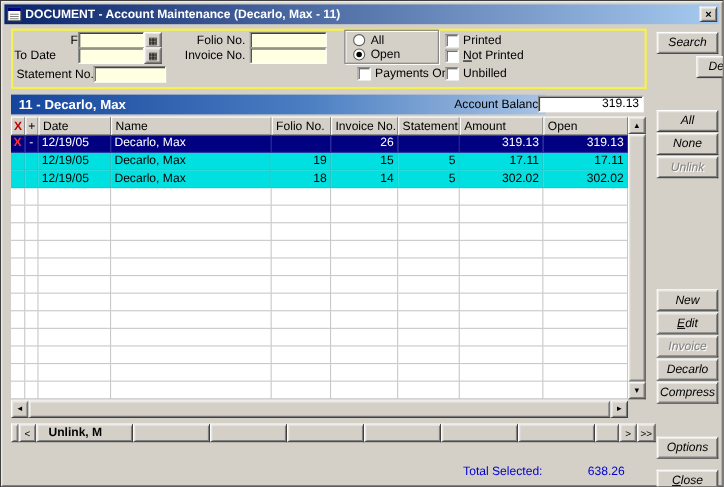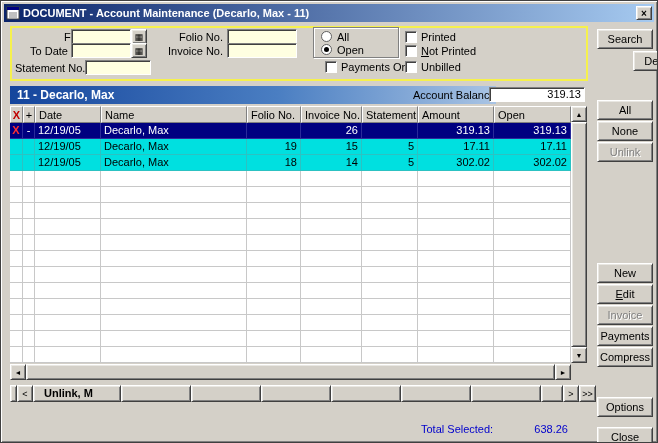--- a/index.html
+++ b/index.html
@@ -119,21 +119,21 @@
 
   
   .status-label { position:absolute; left:420px; top:422px; width:100px; color:#0000cc; }
   .status-value { position:absolute; left:523px; top:422px; width:44px; text-align:right; color:#0000cc; }
 
   
   .side-btn {
     position:absolute; left:596px; width:56px; height:20px;
     font-family:"Liberation Sans", sans-serif; font-size:11px; cursor:default;
   }
-  .side-btn .lbl-b { display:block; line-height:16px; }
+  .side-btn .lbl-b { display:block; line-height:16px;font-style:italic; }
   .side-btn.disabled { color:#808080; text-shadow:1px 1px 0 #ffffff; }
   .u::first-letter { text-decoration:underline; }
 </style>
 </head>
 <body>
 
 <div class="window">
 
   <div class="titlebar">
     <span class="app-icon">
@@ -148,21 +148,21 @@
     <span class="title-text">DOCUMENT - Account Maintenance (Decarlo, Max - 11)</span>
     <button class="btn3d close-btn">×</button>
   </div>
 
   <div class="filter-panel"></div>
 
   <span class="lbl" style="left:12px;top:30px;width:55px;text-align:right;margin-left:48px;">From Date</span>
   <input class="field" style="left: 70px; top: 28px; width: 60px;" value="">
   <button class="btn3d cal-btn" style="left:130px;top:28px;">▦</button>
 
-  <span class="lbl" style="left:12px;top:44px;width:55px;text-align:right;">To Date</span>
+  <span class="lbl" style="left:12px;top:44px;width:55px;text-align:left;">To Date</span>
   <input class="field" style="left: 70px; top: 42px; width: 60px;" value="">
   <button class="btn3d cal-btn" style="left:130px;top:42px;">▦</button>
 
   <span class="lbl" style="left:14px;top:61px;">Statement No.</span>
   <input class="field" style="left: 84px; top: 59px; width: 66px;" value="">
 
   <span class="lbl" style="left:150px;top:30px;width:72px;text-align:right;">Folio No.</span>
   <input class="field" style="left: 226px; top: 28px; width: 70px;" value="">
 
   <span class="lbl" style="left:150px;top:44px;width:72px;text-align:right;">Invoice No.</span>
@@ -437,21 +437,21 @@
   <button class="btn3d side-btn" style="top:262px;">
       <span class="lbl-b">New</span>
     </button>
   <button class="btn3d side-btn" style="top:283px;">
       <span class="lbl-b u">Edit</span>
     </button>
   <button class="btn3d side-btn disabled" style="top:304px;">
       <span class="lbl-b">Invoice</span>
     </button>
   <button class="btn3d side-btn" style="top:325px;">
-      <span class="lbl-b">Payments</span>
+      <span class="lbl-b">Decarlo</span>
     </button>
   <button class="btn3d side-btn" style="top:346px;">
       <span class="lbl-b">Compress</span>
     </button>
   <button class="btn3d side-btn" style="top:396px;">
       <span class="lbl-b">Options</span>
     </button>
   <button class="btn3d side-btn" style="top:426px;">
       <span class="lbl-b u">Close</span>
     </button>

